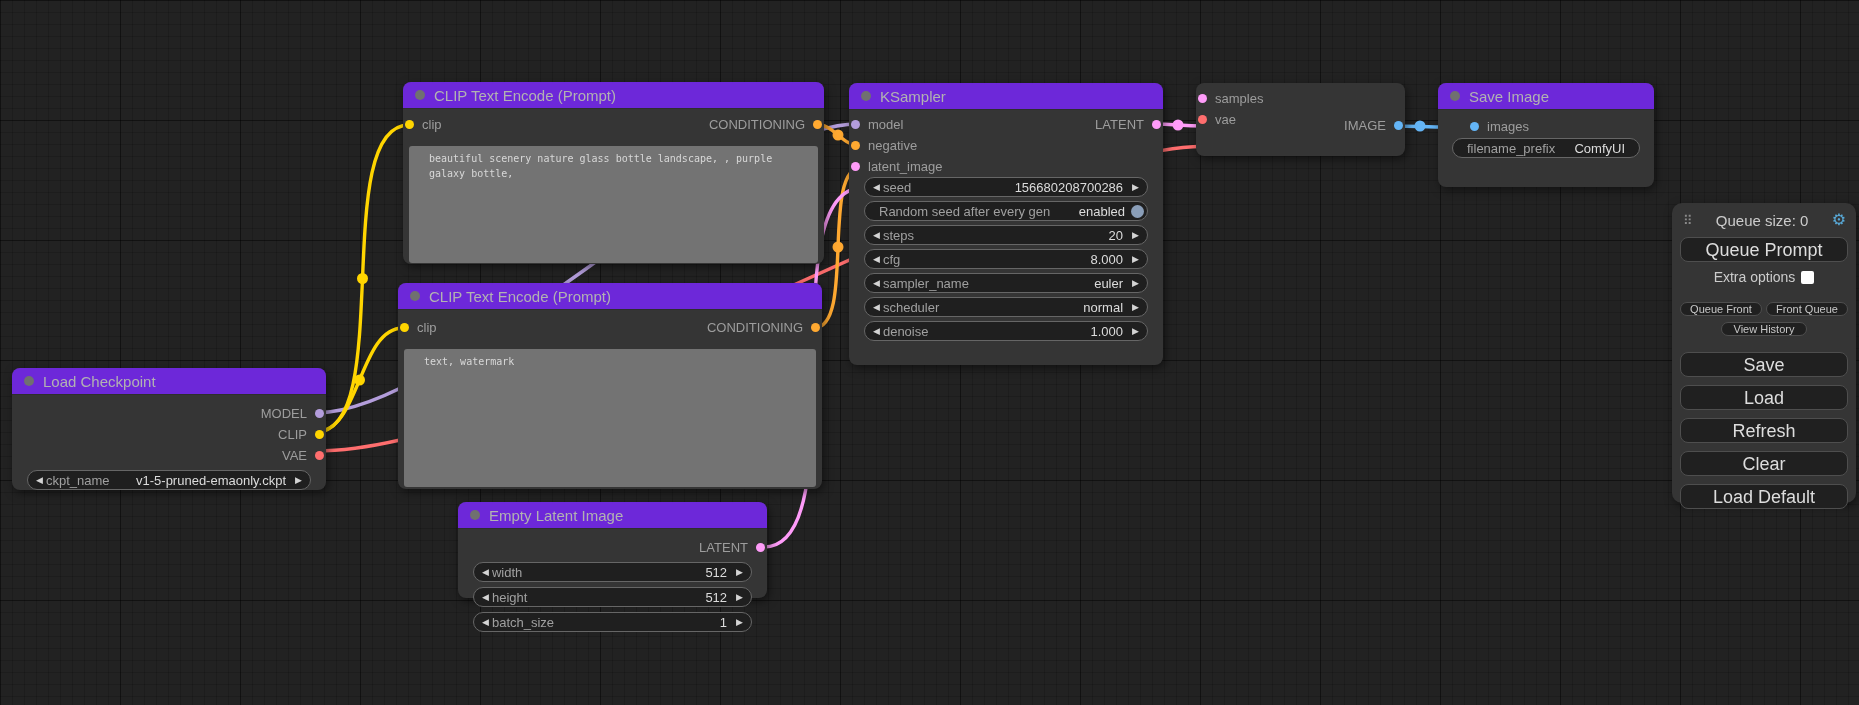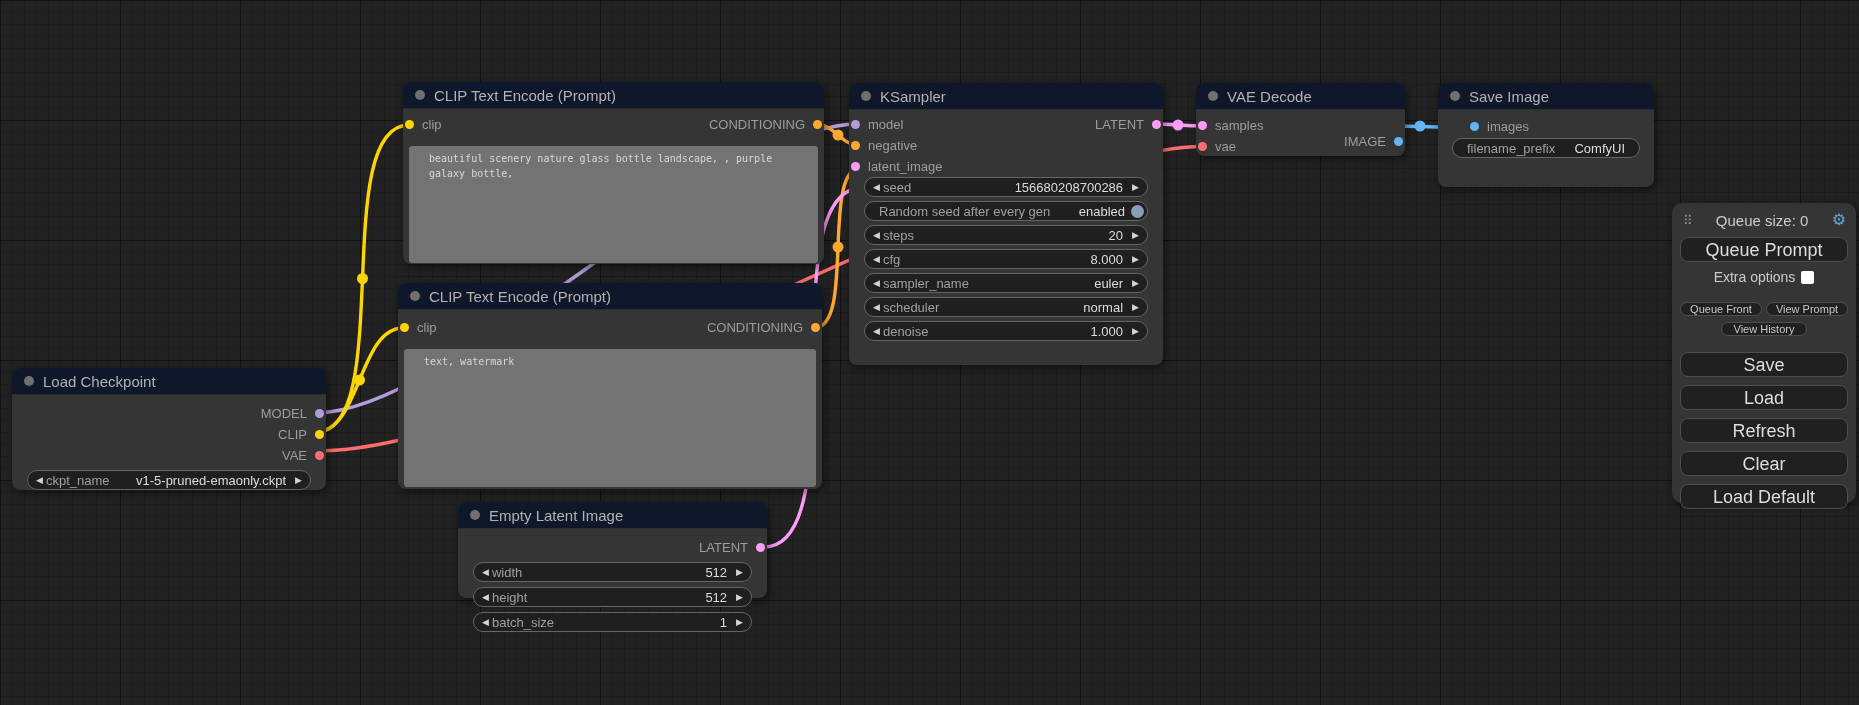--- a/index.html
+++ b/index.html
@@ -13,21 +13,21 @@
       linear-gradient(rgba(0,0,0,0.16) 0 1px, transparent 1px),
       linear-gradient(90deg, rgba(0,0,0,0.16) 0 1px, transparent 1px);
     background-size:120px 120px,120px 120px,12px 12px,12px 12px;
   }
   svg.links{position:absolute;left:0;top:0;z-index:1;}
   .node{
     position:absolute;z-index:2;background:#353535;border-radius:8px;
     box-shadow:2px 3px 10px rgba(0,0,0,0.5);color:#aaa;
   }
   .ntitle{
-    height:27px;display:flex;align-items:center;background:#0f172a;
+    height:27px;display:flex;align-items:center;background:#6d28d9;
     border-radius:8px 8px 0 0;border-bottom:1px solid #2e2e2e;box-sizing:border-box;
   }
   .status-dot{width:10px;height:10px;border-radius:50%;background:#707070;margin-left:12px;margin-right:9px;flex:0 0 auto;}
   .ntext{color:#b2b2b2;font-size:15px;white-space:nowrap;}
   .prow{display:flex;align-items:center;height:21px;font-size:13px;color:#9d9d9d;}
   .prow.in{padding-left:2px;}
   .prow.out{justify-content:flex-end;padding-right:2px;}
   .pdot{width:9px;height:9px;border-radius:50%;flex:0 0 auto;}
   .prow.in .pdot{margin-right:8px;}
   .prow.out .pdot{margin-left:8px;}
@@ -212,29 +212,25 @@
   </div>
   <div class="widget">
     <span class="warr">◀</span>
     <span class="wlabel">denoise</span>
     <span class="wvalue">1.000</span>
     <span class="warr right">▶</span>
   </div>
 </div>
 
 <div class="node" style="left:1196px;top:83px;width:209px;height:73px;">
-  <div class="ntitle">
-    <span class="status-dot"></span>
-    <span class="ntext">VAE Decode</span>
-  </div>
   <div class="prow in" style="margin-top:5px;">
     <span class="pdot" style="background-color: rgb(255, 156, 249);"></span>
     <span>samples</span>
   </div>
-  <div class="outrow-abs" style="top:48px;">
+  <div class="outrow-abs" style="top:32px;">
     <span>IMAGE</span>
     <span class="pdot" style="background-color: rgb(100, 181, 246);"></span>
   </div>
   <div class="prow in">
     <span class="pdot" style="background-color: rgb(255, 110, 110);"></span>
     <span>vae</span>
   </div>
 </div>
 
 <div class="node" style="left:1438px;top:83px;width:216px;height:104px;">
@@ -287,21 +283,21 @@
     <span class="qsize">Queue size: 0</span>
     <span class="gear">⚙</span>
   </div>
   <button class="qbtn big">Queue Prompt</button>
   <div class="extra-row">
     <span class="extra-label">Extra options</span>
     <span class="checkbox"></span>
   </div>
   <div class="small-row">
     <button class="qbtn small">Queue Front</button>
-    <button class="qbtn small">View Prompt</button>
+    <button class="qbtn small">Front Queue</button>
   </div>
   <div class="small-row">
     <button class="qbtn small hist">View History</button>
   </div>
   <div class="gap"></div>
   <button class="qbtn big">Save</button>
   <button class="qbtn big">Load</button>
   <button class="qbtn big">Refresh</button>
   <button class="qbtn big">Clear</button>
   <button class="qbtn big">Load Default</button>

